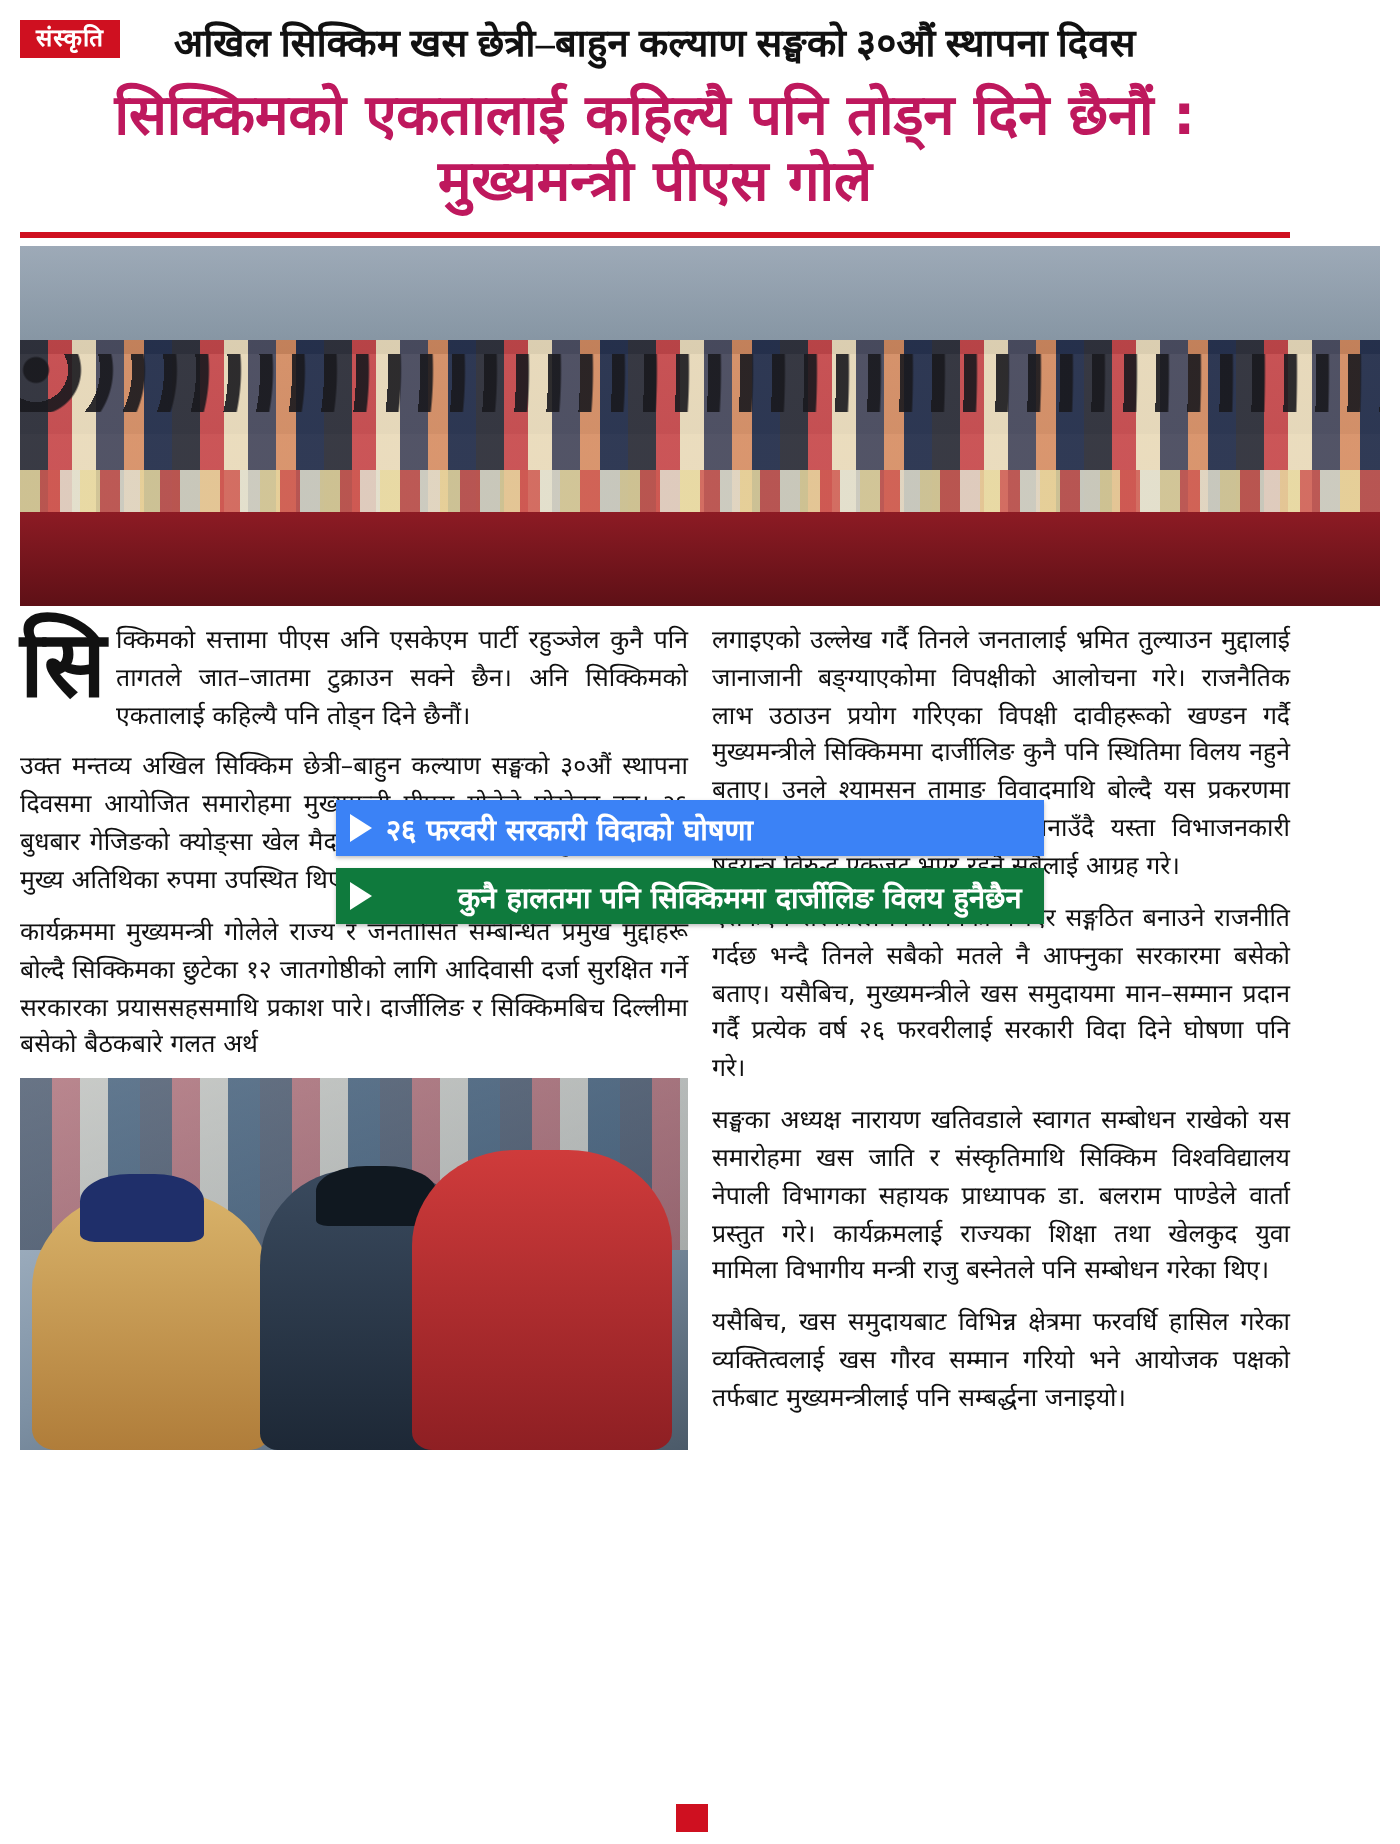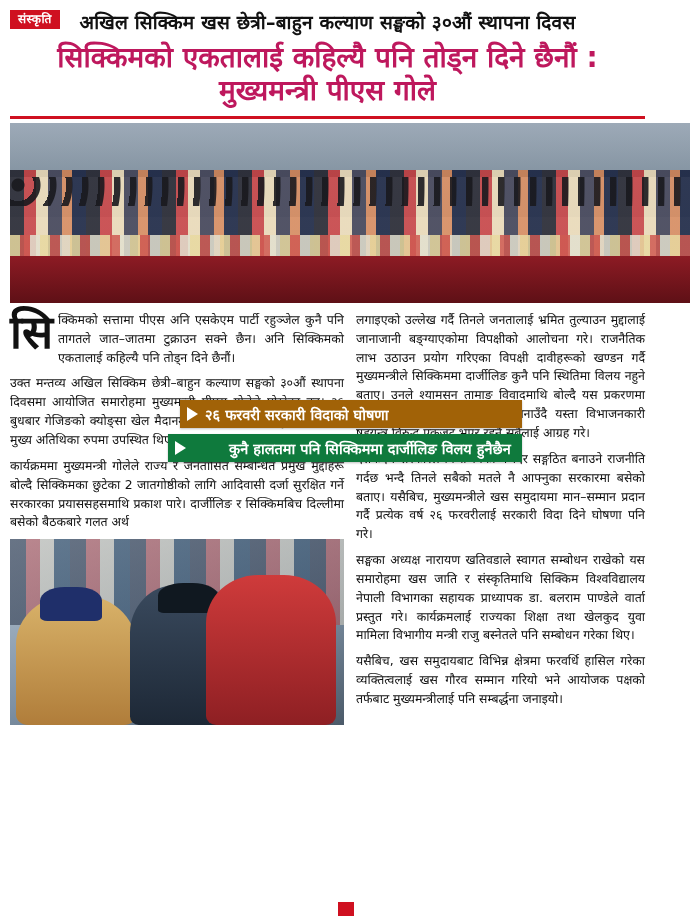--- a/index.html
+++ b/index.html
@@ -43,20 +43,21 @@
     line-height: 1;
   }
   .overline {
     text-align: center;
     font-size: 19px;
     font-weight: bold;
     color: #111111;
     padding: 3px 0 2px 0;
     line-height: 1.25;
     letter-spacing: 0.2px;
+    font-family: Liberation Serif, serif;
   }
   .headline {
     text-align: center;
     color: #be185d;
     font-size: 28px;
     font-weight: bold;
     line-height: 1.2;
     padding: 4px 0 6px 0;
     letter-spacing: 0px;
   }
@@ -142,21 +143,21 @@
     display: flex;
     align-items: center;
     height: 28px;
     margin-bottom: 6px;
     color: #ffffff;
     font-size: 14.5px;
     font-weight: bold;
     padding-left: 4px;
     box-shadow: 0 1px 2px rgba(0,0,0,0.25);
   }
-  .hl.red { background: #a16207; margin-left: 12px; }
+  .hl.red { background: #3b82f6; }
   .hl.green { background: #0f7a3d; gap: 36px; }
   .hl .arrow {
     width: 0; height: 0;
     border-top: 7px solid transparent;
     border-bottom: 7px solid transparent;
     border-left: 11px solid #ffffff;
     margin: 0 7px 0 3px;
     flex: 0 0 auto;
   }
   .hl .txt { padding-right: 6px; }
@@ -249,21 +250,21 @@
     </div>
   </div>
 
   <div class="cols">
 
     <div class="col">
       <p class="dropcap-para">
         <span class="dropcap">सि</span><span>क्किमको सत्तामा पीएस अनि एसकेएम पार्टी रहुञ्जेल कुनै पनि तागतले जात–जातमा टुक्राउन सक्ने छैन। अनि सिक्किमको एकतालाई कहिल्यै पनि तोड्न दिने छैनौं।</span>
       </p>
       <p>उक्त मन्तव्य अखिल सिक्किम छेत्री–बाहुन कल्याण सङ्घको ३०औं स्थापना दिवसमा आयोजित समारोहमा मुख्यमन्त्री पीएस गोलेले पोखेका हुन्। २६ बुधबार गेजिङको क्योङ्सा खेल मैदानमा सम्पन्न कार्यक्रममा मुख्यमन्त्री गोले मुख्य अतिथिका रुपमा उपस्थित थिए।</p>
-      <p>कार्यक्रममा मुख्यमन्त्री गोलेले राज्य र जनतासित सम्बन्धित प्रमुख मुद्दाहरू बोल्दै सिक्किमका छुटेका 2 जातगोष्ठीको लागि आदिवासी दर्जा सुरक्षित गर्ने सरकारका प्रयाससहसमाथि प्रकाश पारे। दार्जीलिङ र सिक्किमबिच दिल्लीमा बसेको बैठकबारे गलत अर्थ</p>
+      <p>कार्यक्रममा मुख्यमन्त्री गोलेले राज्य र जनतासित सम्बन्धित प्रमुख मुद्दाहरू बोल्दै सिक्किमका छुटेका १२ जातगोष्ठीको लागि आदिवासी दर्जा सुरक्षित गर्ने सरकारका प्रयाससहसमाथि प्रकाश पारे। दार्जीलिङ र सिक्किमबिच दिल्लीमा बसेको बैठकबारे गलत अर्थ</p>
 
       <div class="photo2">
         <div class="bg"></div>
         <div class="crowdtop"></div>
         <div class="figL"></div>
         <div class="capL"></div>
         <div class="figC"></div>
         <div class="hat"></div>
         <div class="figR"></div>
 

